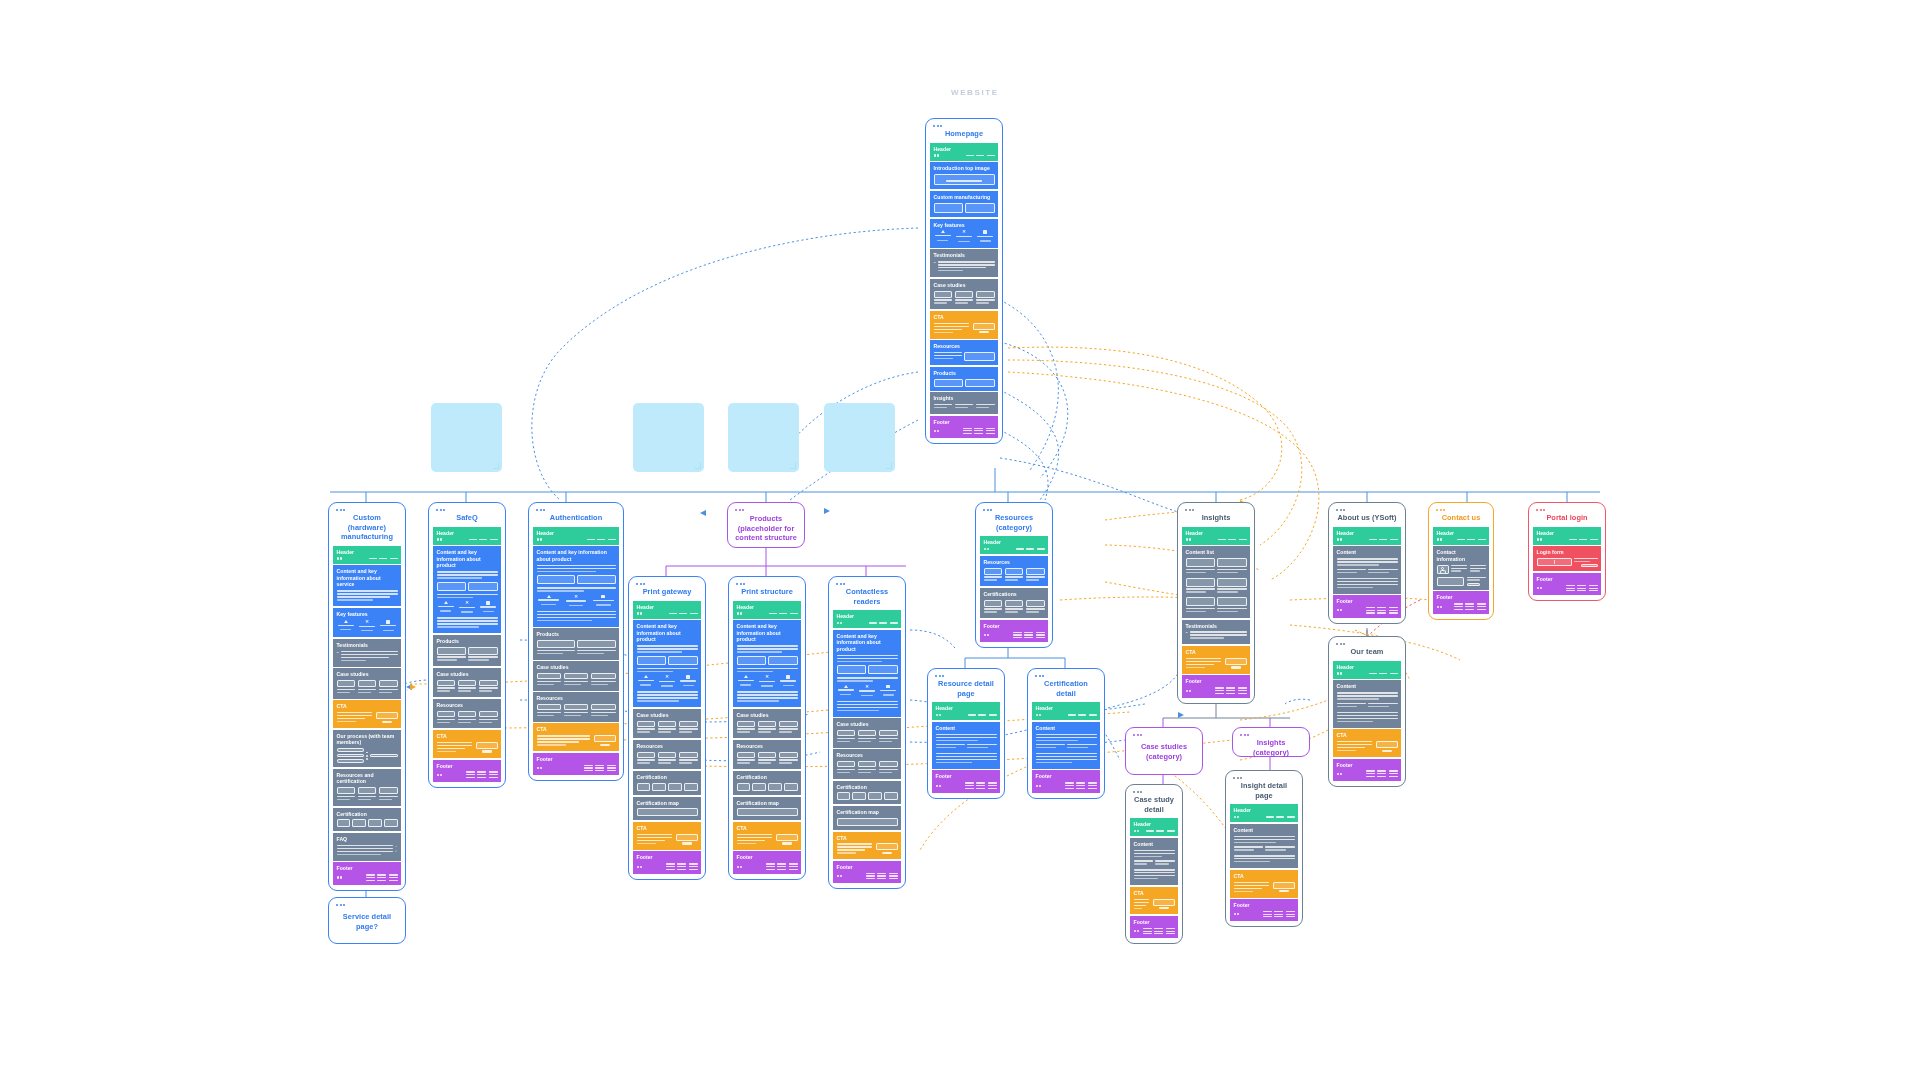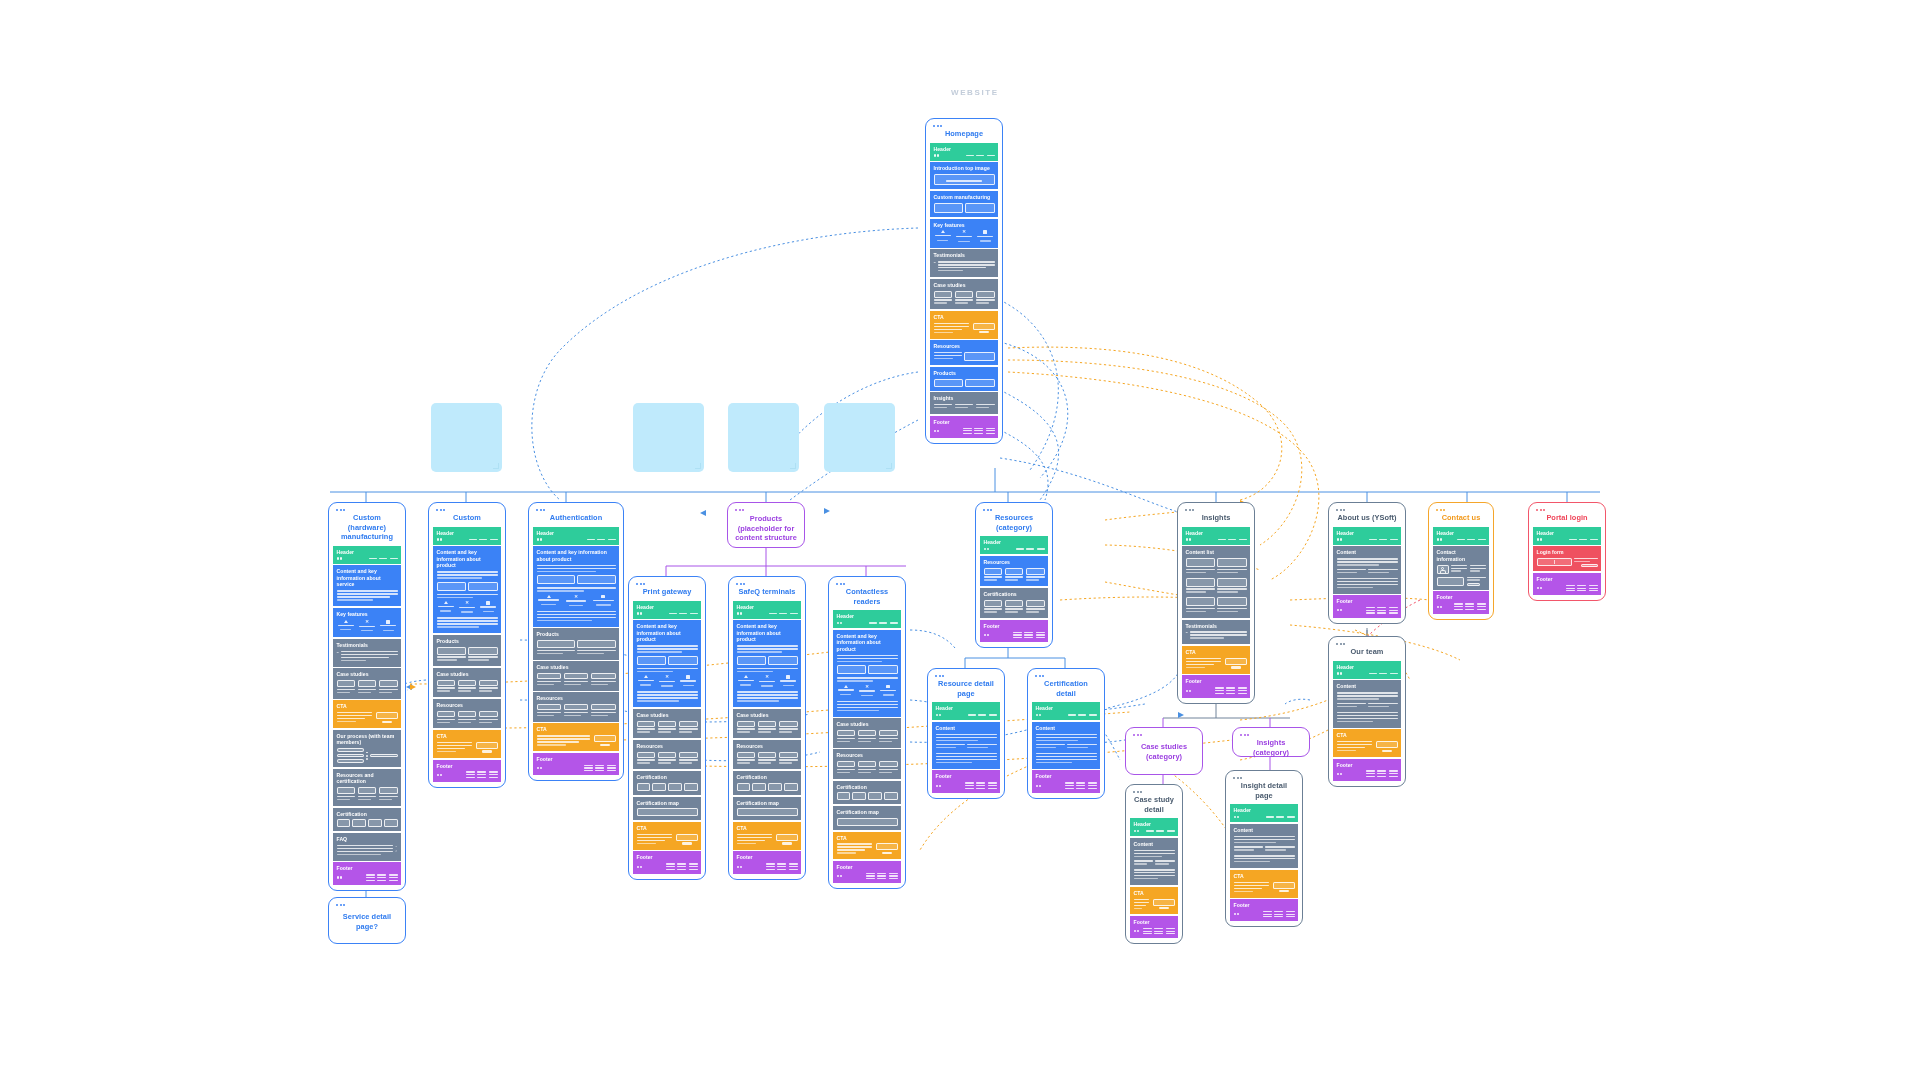--- a/index.html
+++ b/index.html
@@ -591,21 +591,21 @@
       </div>
     <div class="ctitle" style="padding-top:6px;">Service detail page?</div>
   </div>
 
   <div class="card" style="left:428px; top:502px; width:78px;">
     <div class="dots">
         <i></i>
         <i></i>
         <i></i>
       </div>
-    <div class="ctitle">Custom</div>
+    <div class="ctitle">SafeQ</div>
     <div class="sec s-header">
       <div class="lbl">Header</div>
       <div class="hdr-in">
           <div class="hdr-left">
             <i></i>
             <i></i>
           </div>
         <div class="hdr-right">
             <span class="navline"></span>
             <span class="navline"></span>
@@ -1054,21 +1054,21 @@
         </div>
     </div>
   </div>
 
   <div class="card" style="left:728px; top:576px; width:78px;">
     <div class="dots">
         <i></i>
         <i></i>
         <i></i>
       </div>
-    <div class="ctitle">SafeQ terminals</div>
+    <div class="ctitle">Print structure</div>
     <div class="sec s-header">
       <div class="lbl">Header</div>
       <div class="hdr-in">
           <div class="hdr-left">
             <i></i>
             <i></i>
           </div>
         <div class="hdr-right">
             <span class="navline"></span>
             <span class="navline"></span>

